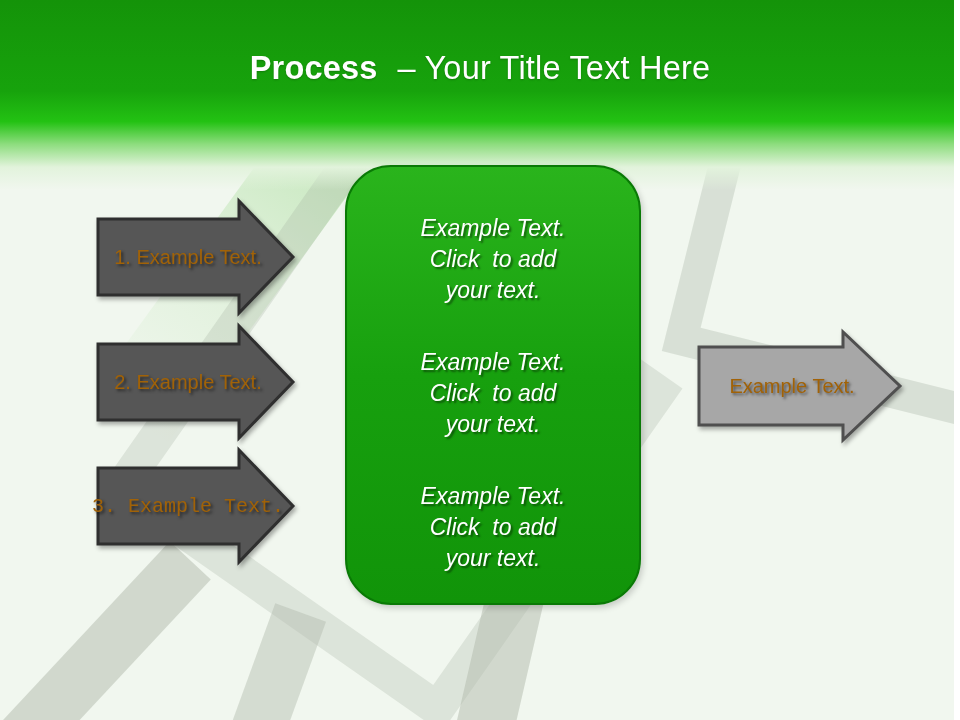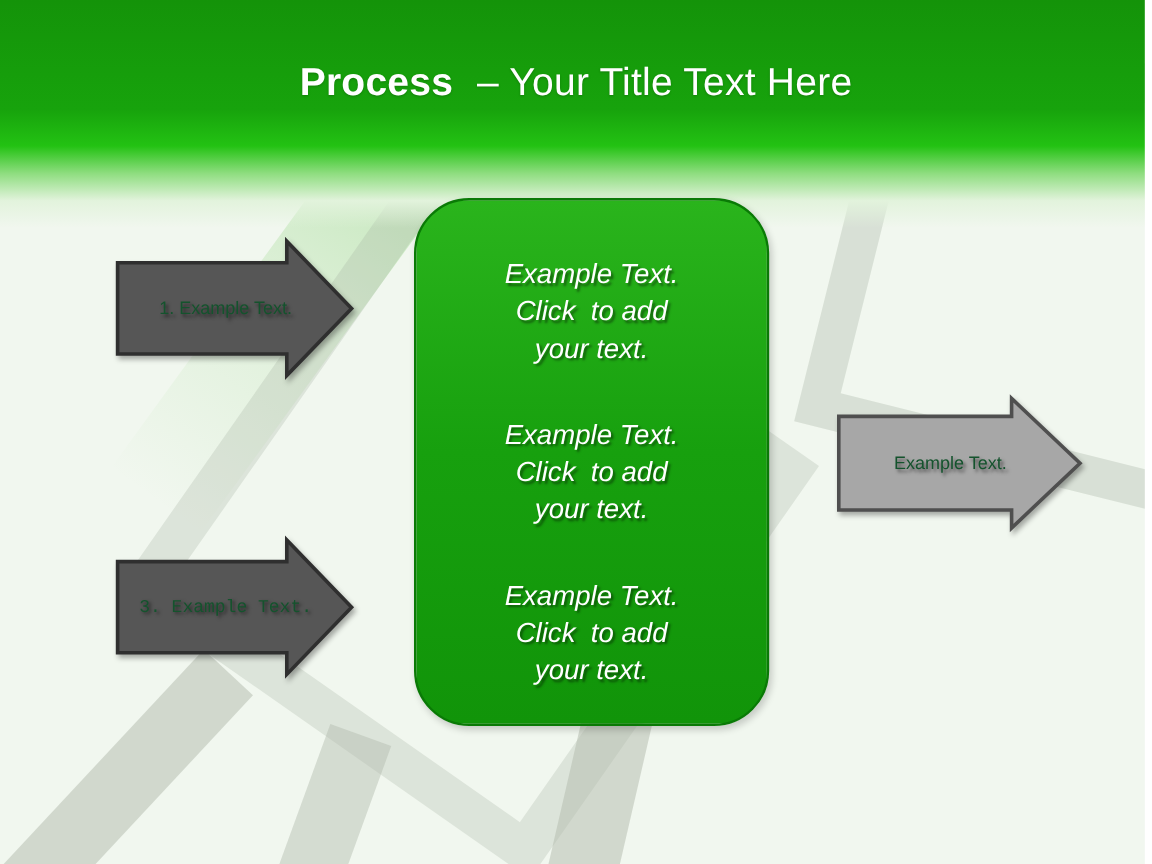--- a/index.html
+++ b/index.html
@@ -73,21 +73,21 @@
     position: absolute; width: 200px; height: 116px;
   }
   .arrow svg { position: absolute; inset: 0; overflow: visible;
     filter: drop-shadow(2px 3px 2px rgba(0,0,0,0.32)); }
   .arrow-dark polygon { fill: #565656; stroke: #2f2f2f; stroke-width: 3; }
   .arrow-light polygon { fill: #a7a7a7; stroke: #4f4f4f; stroke-width: 3; }
 
   .arrow-label {
     position: absolute; inset: 0; padding-right: 16px;
     display: flex; align-items: center; justify-content: center;
-    color: #14532d; font-size: 15px; white-space: pre;
+    color: #a16207; font-size: 20px; white-space: pre;
     text-shadow: 2px 2px 3px rgba(0,0,0,0.55);
   }
 
   .arrow-1 { left: 96px; top: 199px; }
   .arrow-2 { left: 96px; top: 324px; }
   .arrow-3 { left: 96px; top: 448px; font-family: Liberation Mono, monospace; }
 
   .arrow-right { left: 697px; top: 330px; width: 206px; height: 112px; }
 
   
@@ -131,20 +131,26 @@
 
   <div class="content">
 
     <div class="arrow arrow-1">
       <svg class="arrow-dark" viewBox="0 0 200 116">
         <polygon points="2,20 143,20 143,2 197,58 143,114 143,96 2,96"></polygon>
       </svg>
       <div class="arrow-label">1. Example Text.</div>
     </div>
 
+    <div class="arrow arrow-2">
+      <svg class="arrow-dark" viewBox="0 0 200 116">
+        <polygon points="2,20 143,20 143,2 197,58 143,114 143,96 2,96"></polygon>
+      </svg>
+      <div class="arrow-label">2. Example Text.</div>
+    </div>
 
     <div class="arrow arrow-3">
       <svg class="arrow-dark" viewBox="0 0 200 116">
         <polygon points="2,20 143,20 143,2 197,58 143,114 143,96 2,96"></polygon>
       </svg>
       <div class="arrow-label">3. Example Text.</div>
     </div>
 
     <div class="process-box">
       <div class="box-paragraph">

